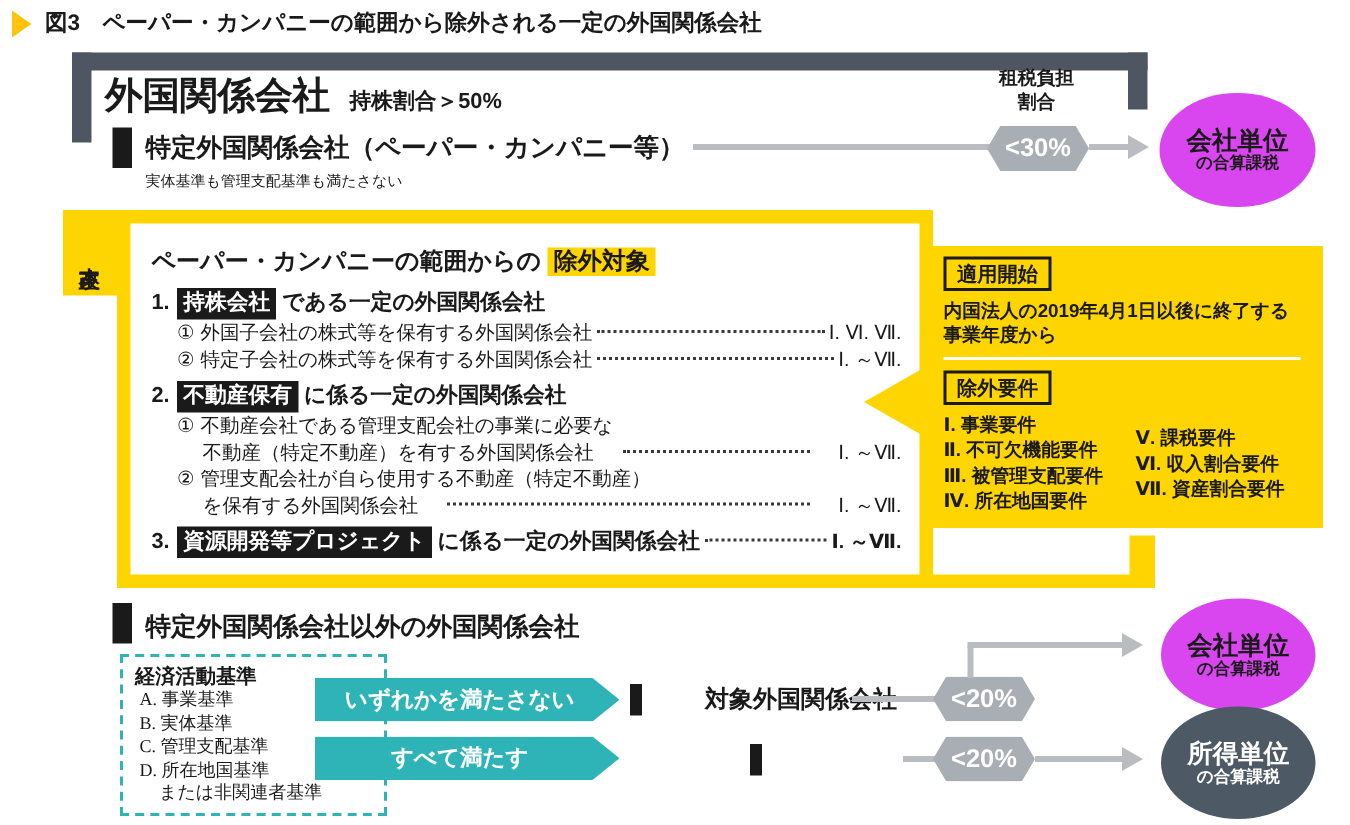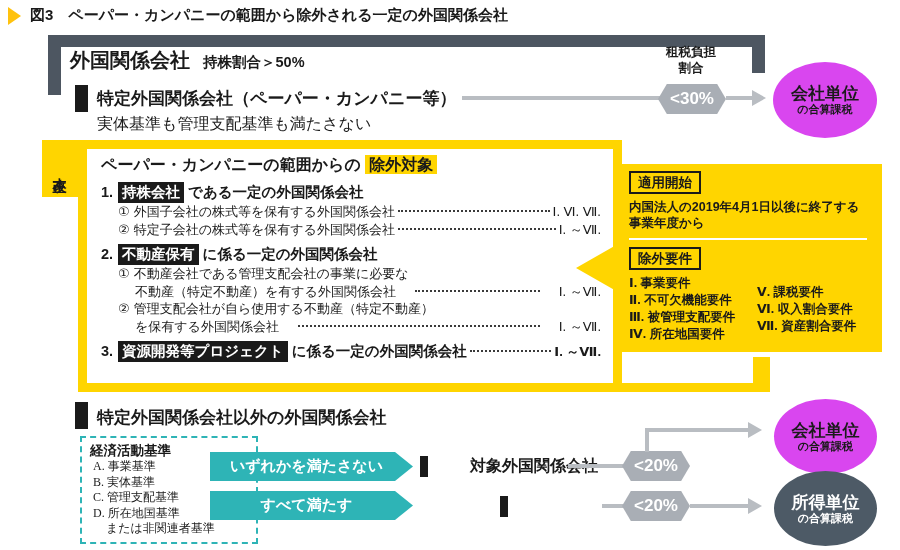--- a/index.html
+++ b/index.html
@@ -14,44 +14,44 @@
   .fig-text { font-size:15px; font-weight:bold; margin-left:6px; }
 
   
   .bar { position:absolute; background:#4d5661; }
   .frame-top { left:48px; top:35px; width:717px; height:12px; }
   .frame-left { left:48px; top:35px; width:13px; height:60px; }
   .frame-right { left:752px; top:35px; width:13px; height:38px; }
 
   
   .h1-row { position:absolute; left:70px; top:47px; display:flex; align-items:baseline; }
-  .h1 { font-size:20px; font-weight:bold; }
+  .h1 { font-size:25px; font-weight:bold; }
   .h1-note { font-size:14.5px; font-weight:bold; margin-left:13px; }
   .spec-row { position:absolute; left:75px; top:85px; display:flex; align-items:center; }
   .blackbar { width:13px; height:27px; background:#1a1a1a; flex:0 0 auto; }
   .spec-text { font-size:17px; font-weight:bold; margin-left:9px; white-space:nowrap; }
-  .spec-note { position:absolute; left:97px; top:114px; font-size:16px; }
+  .spec-note { position:absolute; left:97px; top:114px; font-size:10px; }
 
   .gline { position:absolute; background:#b9bdc2; }
   .taxlabel { position:absolute; left:648px; top:44px; width:86px; text-align:center; font-size:12.5px; font-weight:bold; line-height:16px; }
 
   .hex { position:absolute; width:68px; height:30px; background:#a9aeb5; color:#fff; font-size:17px; font-weight:bold; display:flex; align-items:center; justify-content:center; clip-path:polygon(13% 0,87% 0,100% 50%,87% 100%,13% 100%,0 50%); }
   .arrowhead { position:absolute; width:0; height:0; border-left:14px solid #b9bdc2; border-top:8px solid transparent; border-bottom:8px solid transparent; }
 
   .ellipse { position:absolute; border-radius:50%; display:flex; flex-direction:column; align-items:center; justify-content:center; text-align:center; }
   .ellipse.light { background:#d946ef; color:#1a1a1a; }
   .ellipse.dark { background:#4d5a66; color:#ffffff; }
   .ellipse .t { font-size:17px; font-weight:bold; line-height:19px; }
   .ellipse .s { font-size:11px; font-weight:bold; line-height:13px; }
 
   
   .tab { position:absolute; left:42px; top:140px; width:36px; height:57px; background:#ffd500; display:flex; align-items:center; justify-content:center; }
   .tab span { writing-mode:vertical-rl; text-orientation:upright; font-size:14px; font-weight:bold; letter-spacing:1px; }
 
-  .mainbox { position:absolute; left:78px; top:140px; width:544px; height:252px; background:#ffffff; border:9px solid #ffd500; padding:5px 12px 0 14px; z-index:1; }
+  .mainbox { position:absolute; left:78px; top:140px; width:544px; height:252px; background:#ffffff; border:9px solid #ffd500; padding:15px 12px 0 14px; z-index:1; }
   .ybar { position:absolute; background:#ffd500; }
   .ybar-h { left:620px; top:383px; width:150px; height:9px; }
   .ybar-v { left:753px; top:357px; width:17px; height:35px; }
 
   .mb-title { font-size:16px; font-weight:bold; line-height:22px; margin-bottom:3px; white-space:nowrap; }
   .hl { background:#ffd500; padding:1px 4px; }
   .tag { background:#1a1a1a; color:#fff; padding:1px 4px; font-weight:bold; }
   .r { display:flex; align-items:baseline; white-space:nowrap; }
   .r.item { font-size:14.5px; font-weight:bold; line-height:19px; margin-top:6px; }
   .r.item .no { margin-right:5px; }

